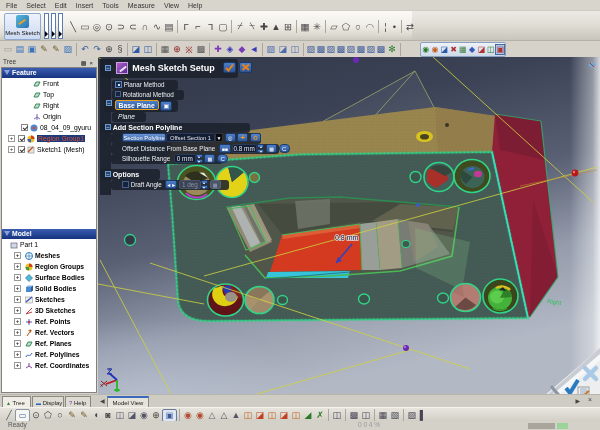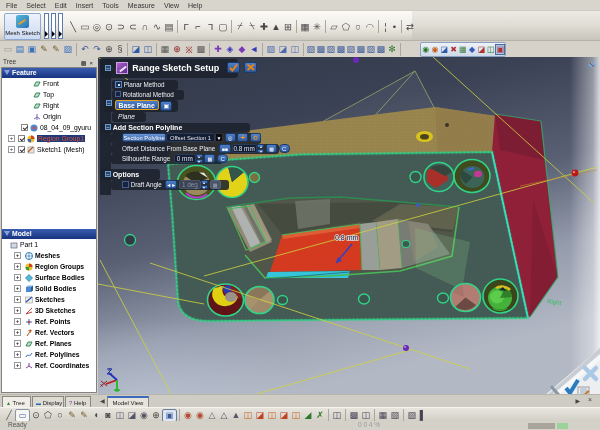--- a/index.html
+++ b/index.html
@@ -443,21 +443,21 @@
 <g transform="translate(588,61)">
         <path d="M0,4 l4,-3 l4,3 l-4,3 z" fill="#6aa8d8"></path>
         <path d="M2,2 l4,4" stroke="#c03030" stroke-width="1"></path>
       </g>
 </svg>
 <div id="dlg">
 <div id="dspine"></div>
 <div class="drow" style="width:138px;height:19px;line-height:19px;padding-left:5px;white-space:nowrap">
  <span class="mexp">−</span>
  <span style="display:inline-block;width:12px;height:12px;vertical-align:-3px;margin:0 3px;background:linear-gradient(135deg,#b060d0,#5a2a8a);border:1px solid #caa0e0;position:relative"><span style="position:absolute;left:2px;top:5px;width:8px;height:2px;background:#e8e8f8;transform:rotate(-38deg)"></span></span>
- <b style="font-size:9px;color:#fff">Range Sketch Setup</b>
+ <b style="font-size:9px;color:#fff">Mesh Sketch Setup</b>
  <span class="dbtn" style="width:13px;height:11px;margin-left:6px;vertical-align:-2px;position:relative"><svg width="11" height="9" style="position:absolute;left:0;top:0">
             <path d="M2,5 l2.5,2.5 L9,1.5" stroke="#e8821a" stroke-width="2" fill="none"></path>
           </svg></span>
  <span class="dbtn" style="width:13px;height:11px;margin-left:2px;vertical-align:-2px;position:relative;position:relative"><svg width="11" height="9" style="position:absolute;left:1px;top:0">
             <path d="M1.5,1.5 L8,7 M8,1.5 L1.5,7" stroke="#e8821a" stroke-width="2" fill="none"></path>
           </svg></span>
 </div>
 <div style="height:2px"></div>
 <div class="drow" style="width:66px;height:10px;margin-left:12px;line-height:10px;padding-left:3px;white-space:nowrap">
  <span style="display:inline-block;width:7px;height:7px;background:#1a2d4e;border:1px solid #5a82c0;vertical-align:-1px;position:relative"><span style="position:absolute;left:1.5px;top:1.5px;width:2.5px;height:2.5px;background:#cfe0f8"></span></span>

